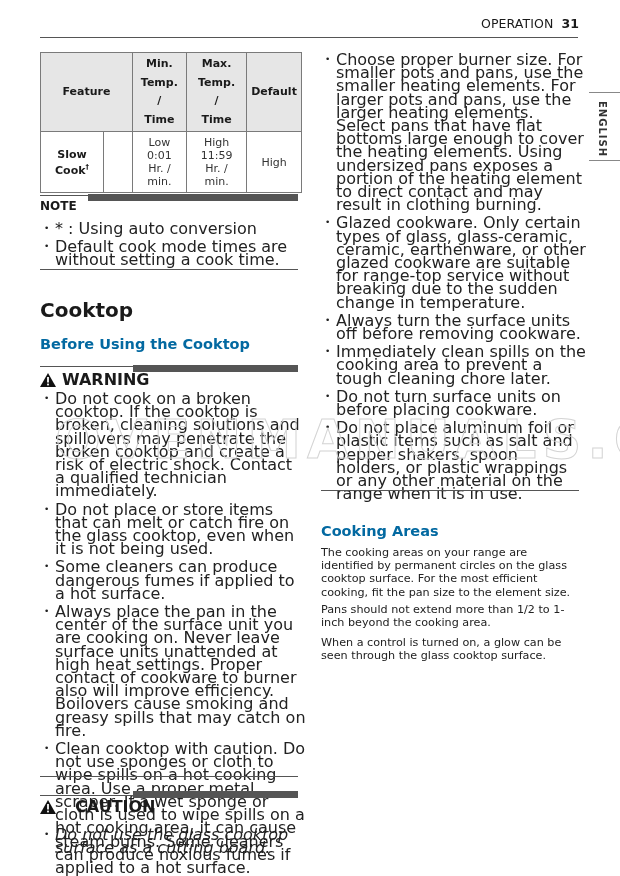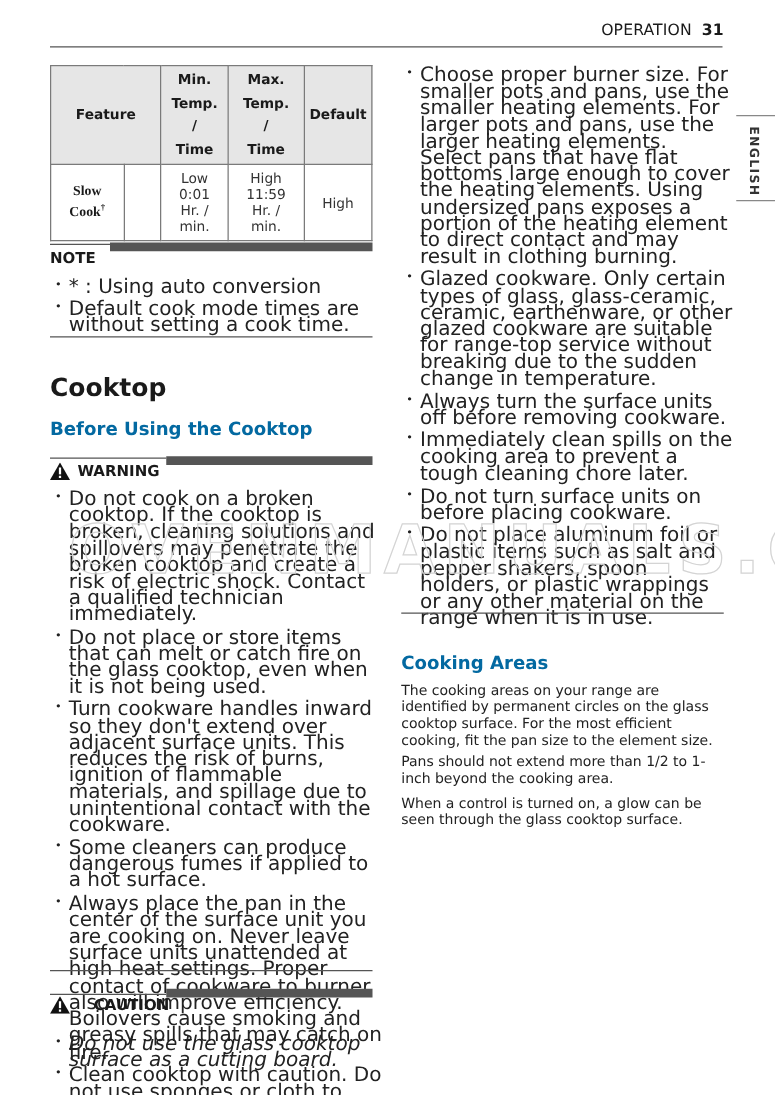--- a/index.html
+++ b/index.html
@@ -12,33 +12,33 @@
   .header-text .sec { font-weight: normal; }
   .header-text .pg { font-weight: bold; margin-left: 8px; }
 
   .side-tab { position: absolute; left: 589px; top: 92px; width: 31px; height: 67px; border-top: 1px solid #888; border-bottom: 1px solid #888; }
   .side-tab span { position: absolute; left: 8px; top: 8px; writing-mode: vertical-rl; font-size: 10px; font-weight: bold; letter-spacing: 1px; color: #333; }
 
   table.feat { position: absolute; left: 40px; top: 52px; width: 258px; border-collapse: collapse; font-size: 11px; }
   table.feat th, table.feat td { border: 1px solid #7a7a7a; text-align: center; vertical-align: middle; }
   table.feat th { background: #e6e6e6; font-weight: bold; line-height: 18.5px; padding: 2px 2px; }
   table.feat td { line-height: 13px; padding: 4px 14px; height: 52px; color: #333; }
-  table.feat td.feat-name { font-weight: bold; color: #1a1a1a; font-family: Liberation Serif, serif; }
+  table.feat td.feat-name { font-weight: bold; color: #1a1a1a; }
   sup { font-size: 7px; }
 
   .bar { position: absolute; height: 7px; background: #555; }
   .thinline { position: absolute; height: 1px; background: #555; }
   .note-title { position: absolute; left: 40px; top: 199px; font-size: 12px; font-weight: bold; }
   ul.bul { list-style: none; margin: 4px; padding: 0; position: absolute; font-size: 16px; line-height: 13.2px; color: #222; }
   ul.bul li { position: relative; padding-left: 11px; margin-bottom: 5px; }
   ul.bul li::before { content: "•"; position: absolute; left: 0; top: 0; font-size: 9px; }
 
   .h1 { position: absolute; left: 40px; top: 298px; font-size: 20px; font-weight: bold; }
   .h2 { position: absolute; font-size: 14.5px; font-weight: bold; color: #0369a1; }
-  .warn-title { position: absolute; left: 40px; font-size: 12px; font-weight: bold; display: flex; align-items: center; }
+  .warn-title { position: absolute; left: 40px; font-size: 16px; font-weight: bold; display: flex; align-items: center; }
   .warn-title svg { margin-right: 6px; }
   p.body { position: absolute; margin: 0; font-size: 11.2px; line-height: 13.2px; color: #222; width: 260px; }
 
   .watermark { position: absolute; left: 55px; top: 408px; font-size: 54px; font-weight: bold; letter-spacing: 6px; color: transparent; -webkit-text-stroke: 1px #d4d4d4; pointer-events: none; white-space: nowrap; }
 </style>
 </head>
 <body>
 
 <div class="header-text">
   <span class="sec">OPERATION</span><span class="pg">31</span>
@@ -110,21 +110,20 @@
   <svg width="16" height="14" viewBox="0 0 16 14">
     <polygon points="8,0 16,14 0,14" fill="#111"></polygon>
     <rect x="7.1" y="4" width="1.8" height="5.5" fill="#fff"></rect>
     <rect x="7.1" y="10.6" width="1.8" height="1.8" fill="#fff"></rect>
   </svg>
   <span>WARNING</span>
 </div>
 <ul class="bul" style="left:40px; top:388px; width:262px;">
   <li>Do not cook on a broken cooktop. If the cooktop is broken, cleaning solutions and spillovers may penetrate the broken cooktop and create a risk of electric shock. Contact a qualified technician immediately.</li>
   <li>Do not place or store items that can melt or catch fire on the glass cooktop, even when it is not being used.</li>
-  <li>Turn cookware handles inward so they don't extend over adjacent surface units. This reduces the risk of burns, ignition of flammable materials, and spillage due to unintentional contact with the cookware.</li>
   <li>Some cleaners can produce dangerous fumes if applied to a hot surface.</li>
   <li>Always place the pan in the center of the surface unit you are cooking on. Never leave surface units unattended at high heat settings. Proper contact of cookware to burner also will improve efficiency. Boilovers cause smoking and greasy spills that may catch on fire.</li>
   <li>Clean cooktop with caution. Do not use sponges or cloth to wipe spills on a hot cooking area. Use a proper metal scraper. If a wet sponge or cloth is used to wipe spills on a hot cooking area, it can cause steam burns. Some cleaners can produce noxious fumes if applied to a hot surface.</li>
 </ul>
 <div class="thinline" style="left:40px; top:776px; width:258px;"></div>
 
 <div class="thinline" style="left:40px; top:795px; width:93px;"></div>
 <div class="bar" style="left:133px; top:791px; width:165px;"></div>
 <div class="warn-title" style="top:797px;gap:13px;">
   <svg width="16" height="14" viewBox="0 0 16 14">

